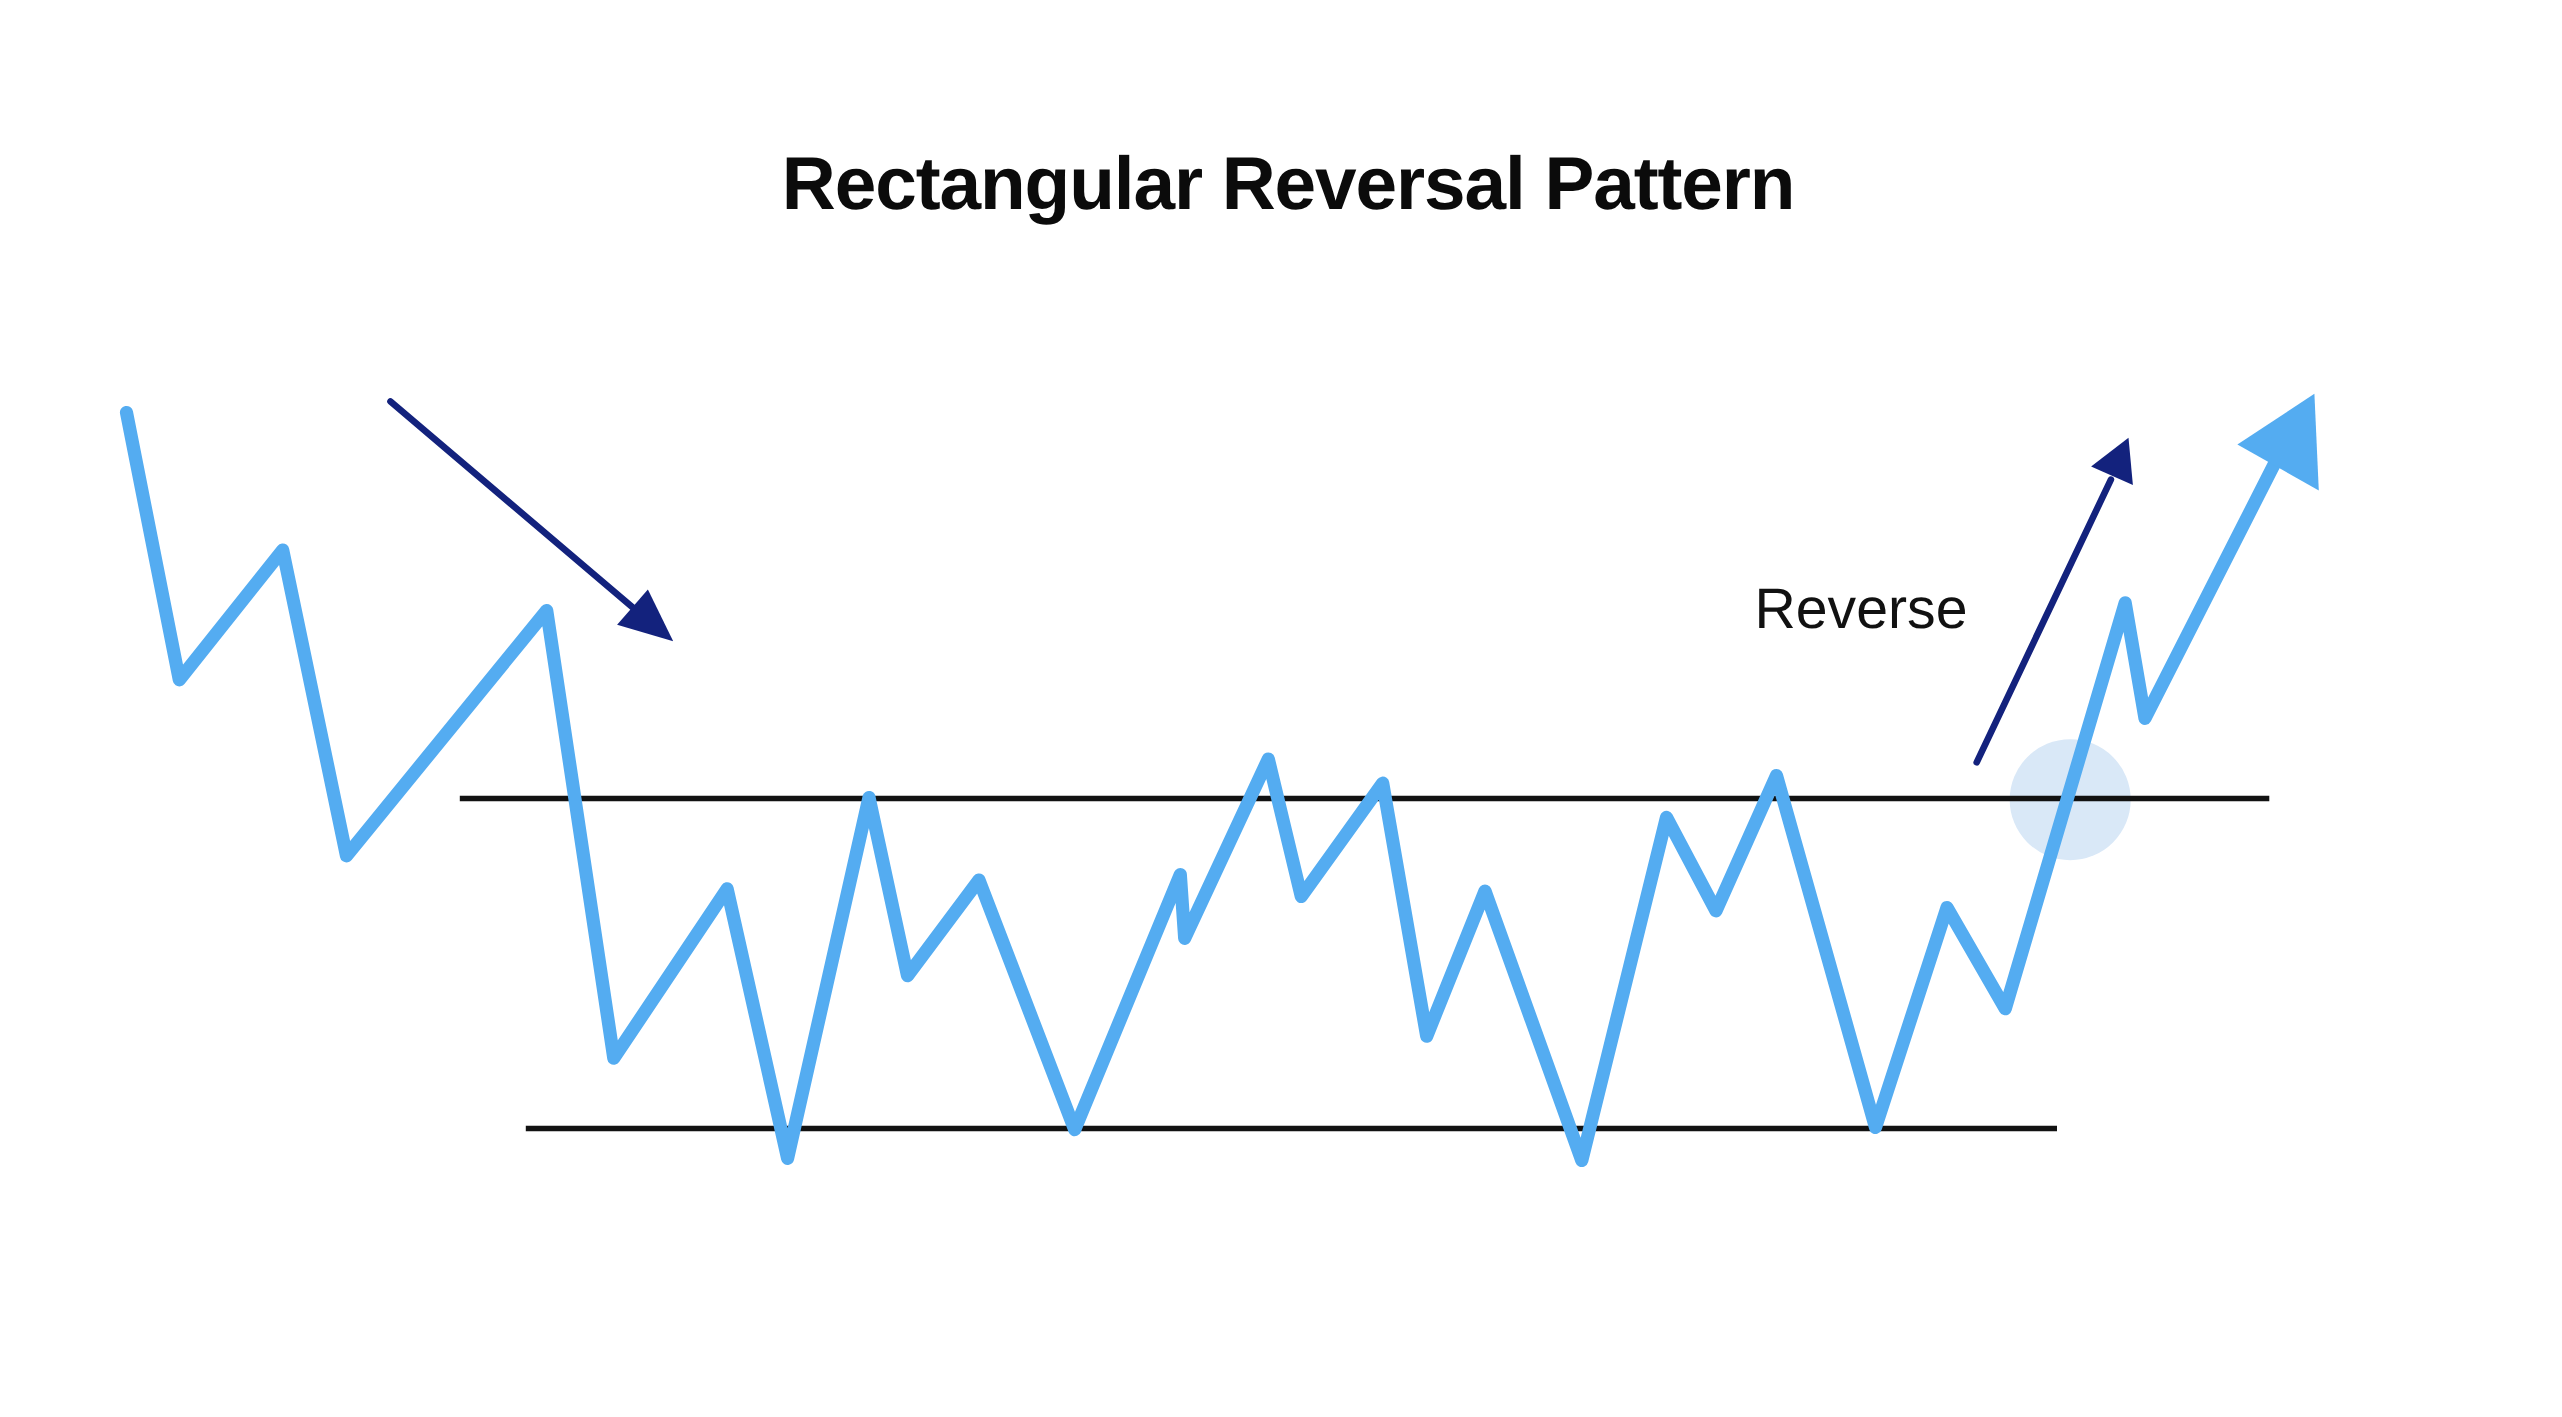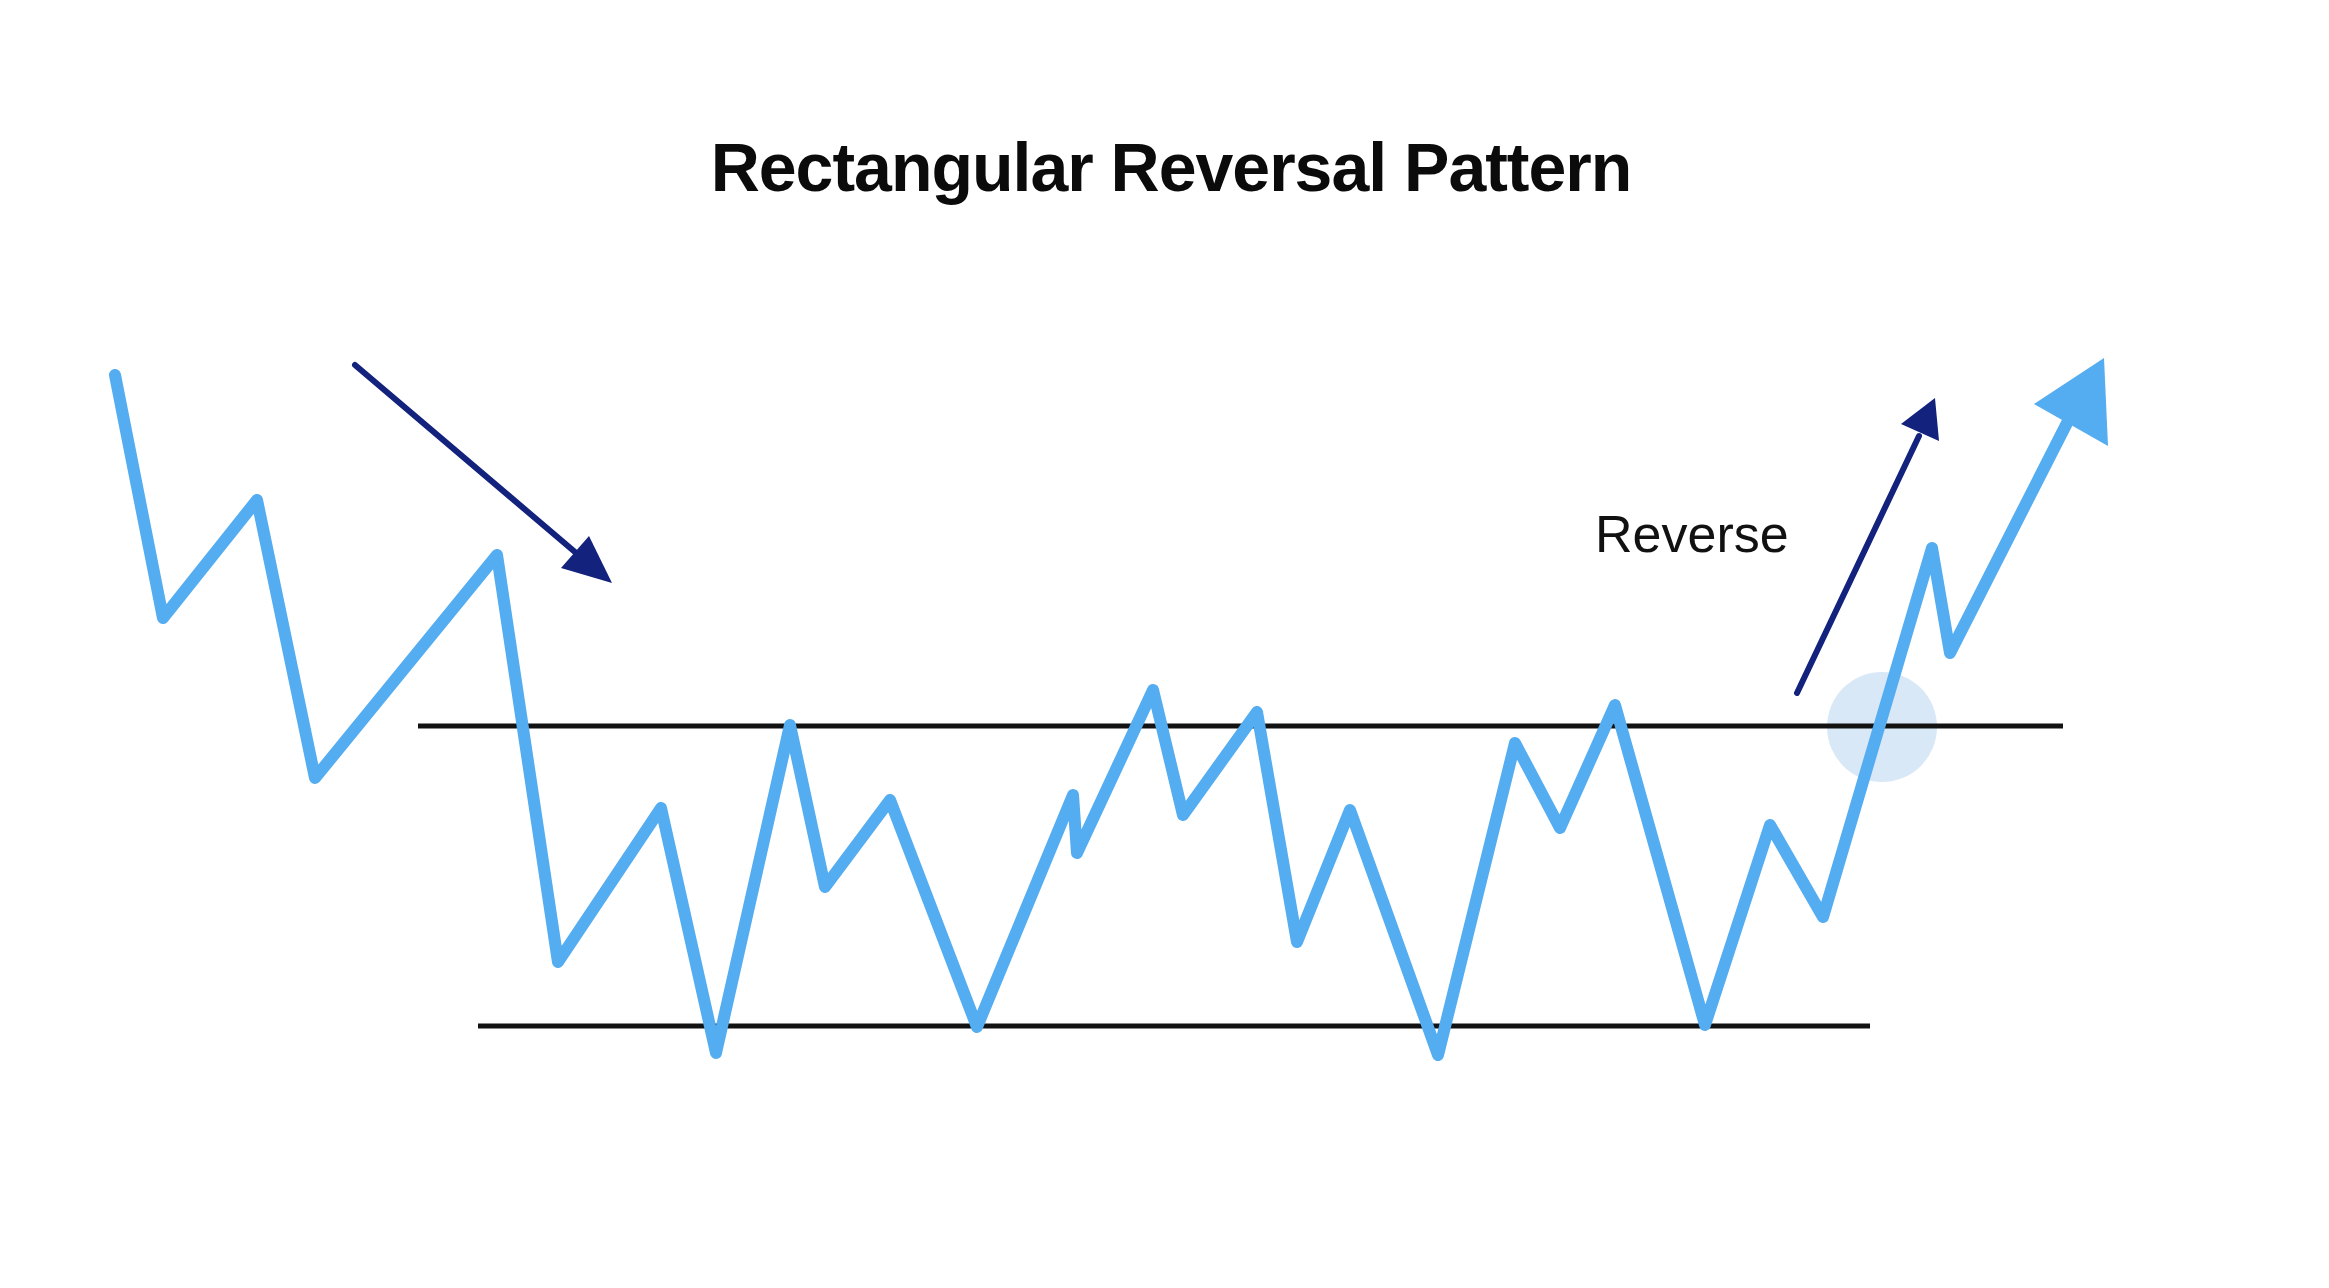--- a/index.html
+++ b/index.html
@@ -34,21 +34,21 @@
     font-weight: 500;
     white-space: nowrap;
   }
   .label-downtrend {
     left: 546px;
     top: 424px;
     font-size: 60px;
   }
   .label-reverse {
     left: 1595px;
-    top: 504px;
+    top: 524px;
     font-size: 52px;
   }
   svg.figure {
     position: absolute;
     top: 0;
     left: 0;
   }
 </style>
 </head>
 <body>

